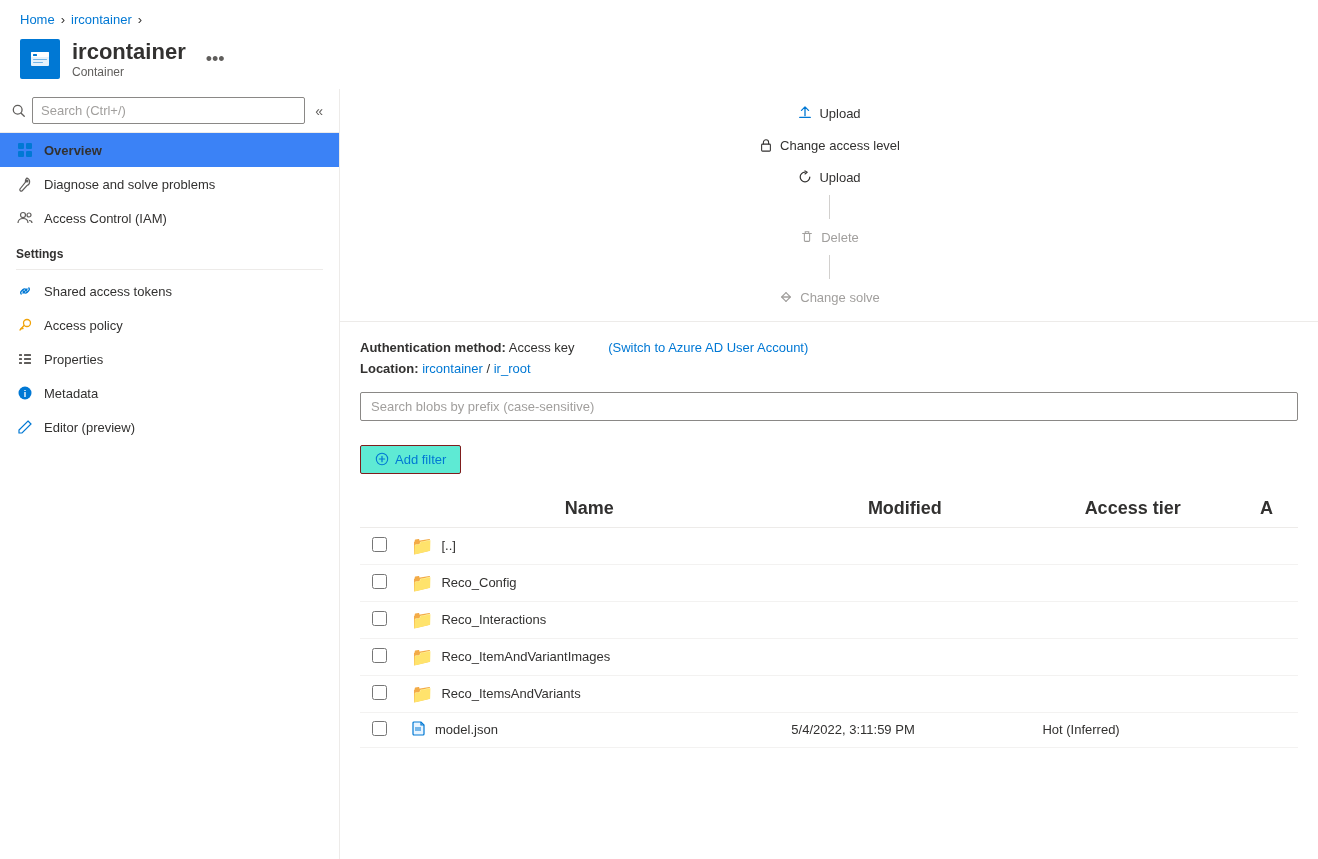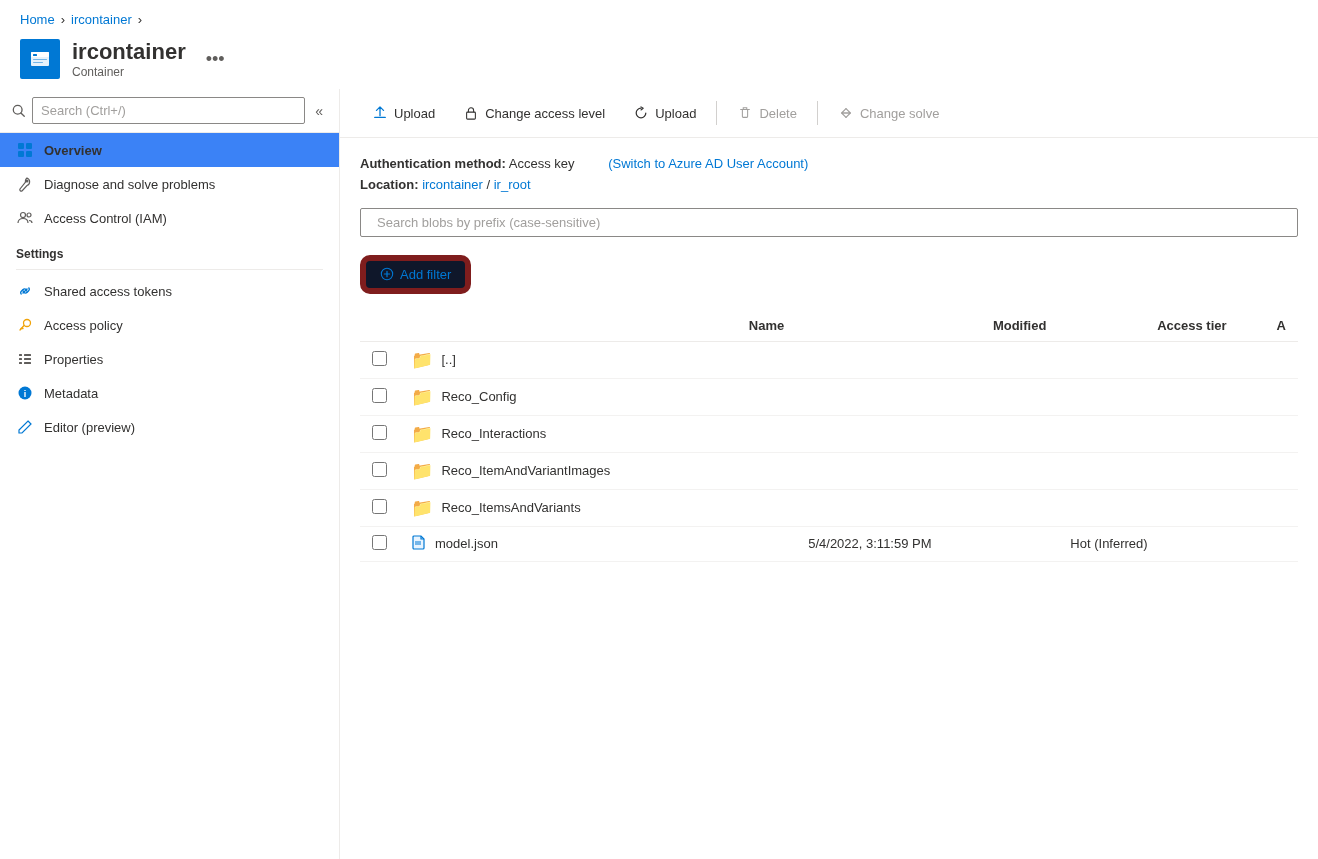--- a/index.html
+++ b/index.html
@@ -31,43 +31,43 @@
     .nav-item.active { background: #3b82f6; font-weight: 600; }
     .nav-item .nav-icon { width: 18px; height: 18px; display: flex; align-items: center; justify-content: center; flex-shrink: 0; }
 
     .settings-header { padding: 12px 16px 6px 16px; font-size: 12px; font-weight: 700; color: #323130; }
     .settings-divider { border: none; border-top: 1px solid #edebe9; margin: 2px 16px 4px 16px; }
 
     
     .main { flex: 1; display: flex; flex-direction: column; overflow: hidden; }
 
     
-    .toolbar { display: flex; align-items: center; padding: 10px 20px; border-bottom: 1px solid #edebe9; gap: 4px; flex-shrink: 0; }
+    .toolbar { display: flex; align-items: center; padding: 10px 20px; border-bottom: 1px solid #edebe9; gap: 4px; flex-shrink: 0; flex-direction: column; }
     .toolbar-btn { display: flex; align-items: center; gap: 6px; padding: 6px 12px; background: none; border: none; cursor: pointer; font-size: 13px; color: #323130; border-radius: 2px; }
     .toolbar-btn .btn-icon { width: 16px; height: 16px; display: flex; align-items: center; justify-content: center; }
     .toolbar-divider { width: 1px; background: #d2d0ce; height: 24px; margin: 0 4px; }
     .toolbar-btn.disabled { color: #a19f9d; cursor: default; }
 
     
     .content { flex: 1; padding: 16px 20px; overflow-y: auto; }
 
     .auth-info { margin-bottom: 12px; font-size: 13px; line-height: 1.6; }
     .auth-info .label { font-weight: 700; }
     .auth-info .link { color: #0078d4; text-decoration: none; margin-left: 30px; }
     .auth-info .path-link { color: #0078d4; text-decoration: none; }
 
-    .search-blobs { width: 100%; border: 1px solid #8a8886; padding: 6px 16px; font-size: 13px; color: #323130; border-radius: 2px; outline: none; margin-bottom: 18px; }
+    .search-blobs { width: 100%; border: 1px solid #8a8886; padding: 6px 10px; font-size: 13px; color: #323130; border-radius: 2px; outline: none; margin-bottom: 24px; }
     .search-blobs::placeholder { color: #a19f9d; }
 
-    .add-filter-btn { display: inline-flex; align-items: center; gap: 6px; padding: 6px 14px; background: #0f172a; border: 6px solid #7f1d1d; border-radius: 10px; cursor: pointer; font-size: 13px; color: #0078d4; margin-bottom: 16px; }
+    .add-filter-btn { display: inline-flex; align-items: center; gap: 6px; padding: 6px 14px; background: #5eead4; border: 1px solid #7f1d1d; border-radius: 2px; cursor: pointer; font-size: 13px; color: #0078d4; margin-bottom: 16px; }
 
     
     .blob-table { width: 100%; border-collapse: collapse; }
     .blob-table thead tr { border-bottom: 1px solid #edebe9; }
-    .blob-table th { text-align: right; padding: 8px 12px; font-size: 13px; font-weight: 600; color: #323130; white-space: nowrap; }
+    .blob-table th { text-align: center; padding: 8px 12px; font-size: 18px; font-weight: 600; color: #323130; white-space: nowrap; }
     .blob-table th:first-child { width: 32px; }
     .blob-table tbody tr { border-bottom: 1px solid #f3f2f1; }
     .blob-table td { padding: 7px 12px; font-size: 13px; vertical-align: middle; }
     .blob-table td:first-child { width: 32px; }
 
     .cell-name { display: flex; align-items: center; gap: 8px; }
     .folder-icon { font-size: 18px; color: #f0a30a; }
     .file-icon { font-size: 16px; color: #0078d4; }
     .row-checkbox { width: 15px; height: 15px; cursor: pointer; accent-color: #0078d4; }
   </style>

